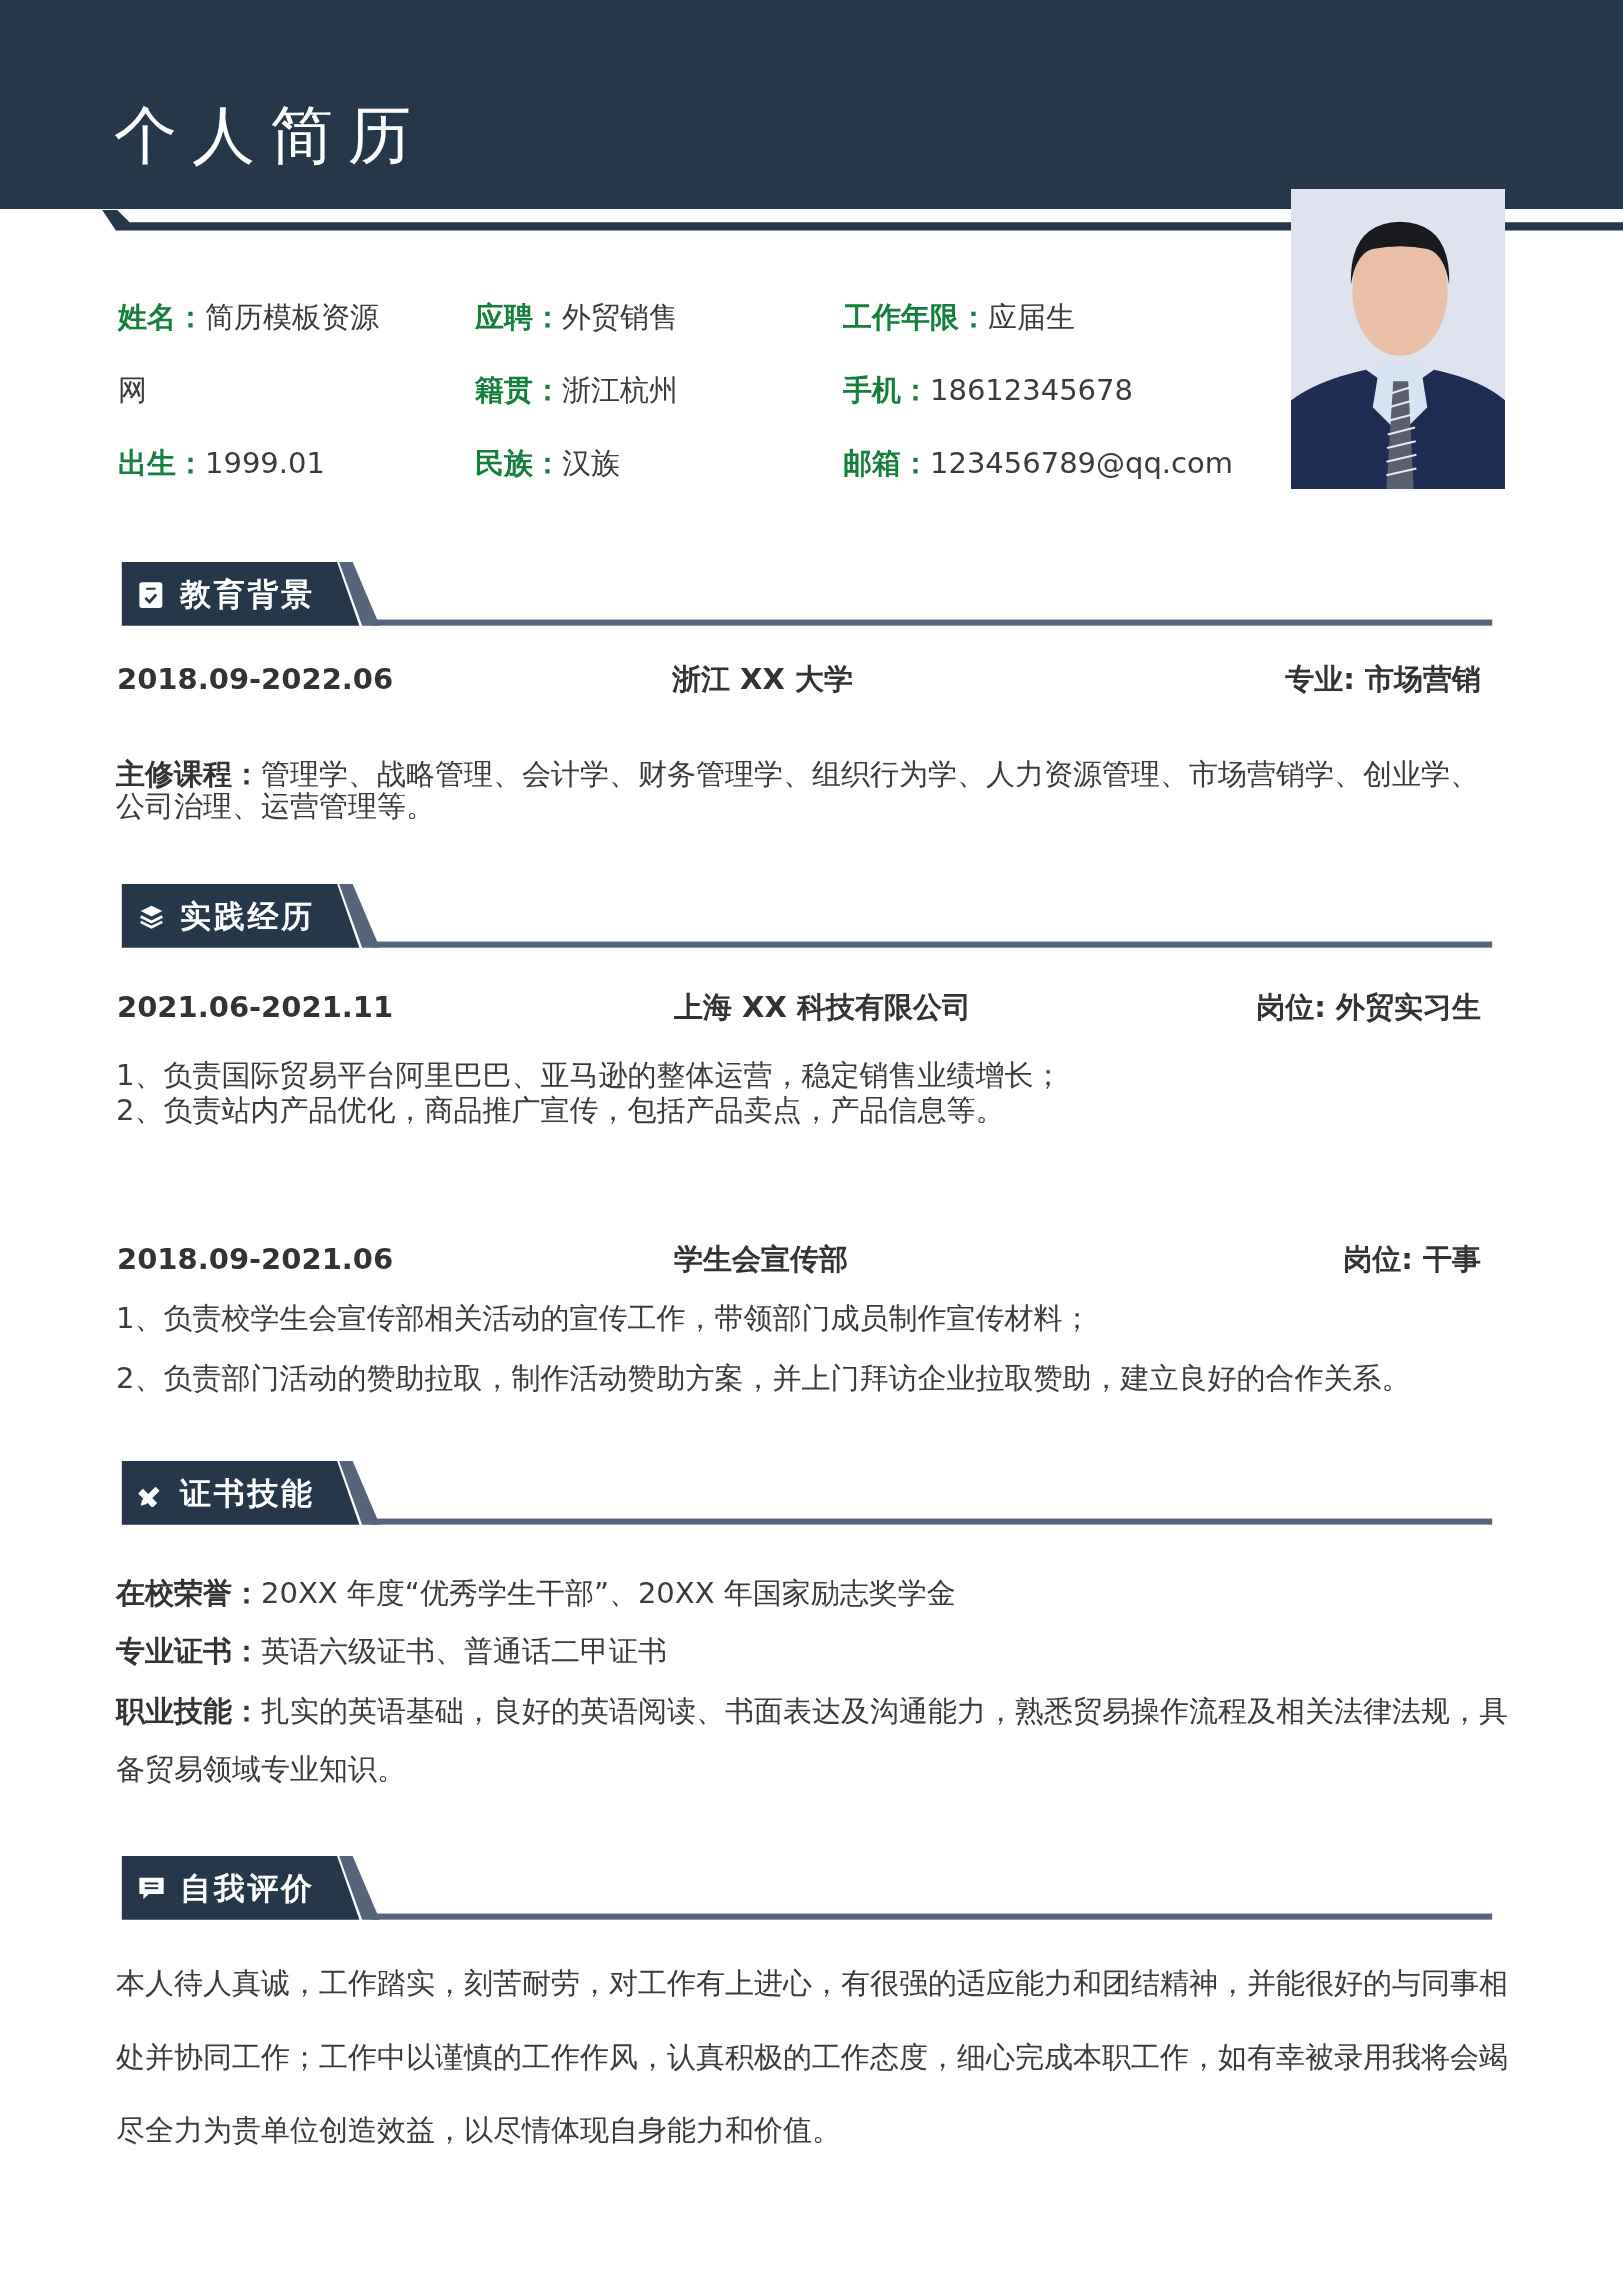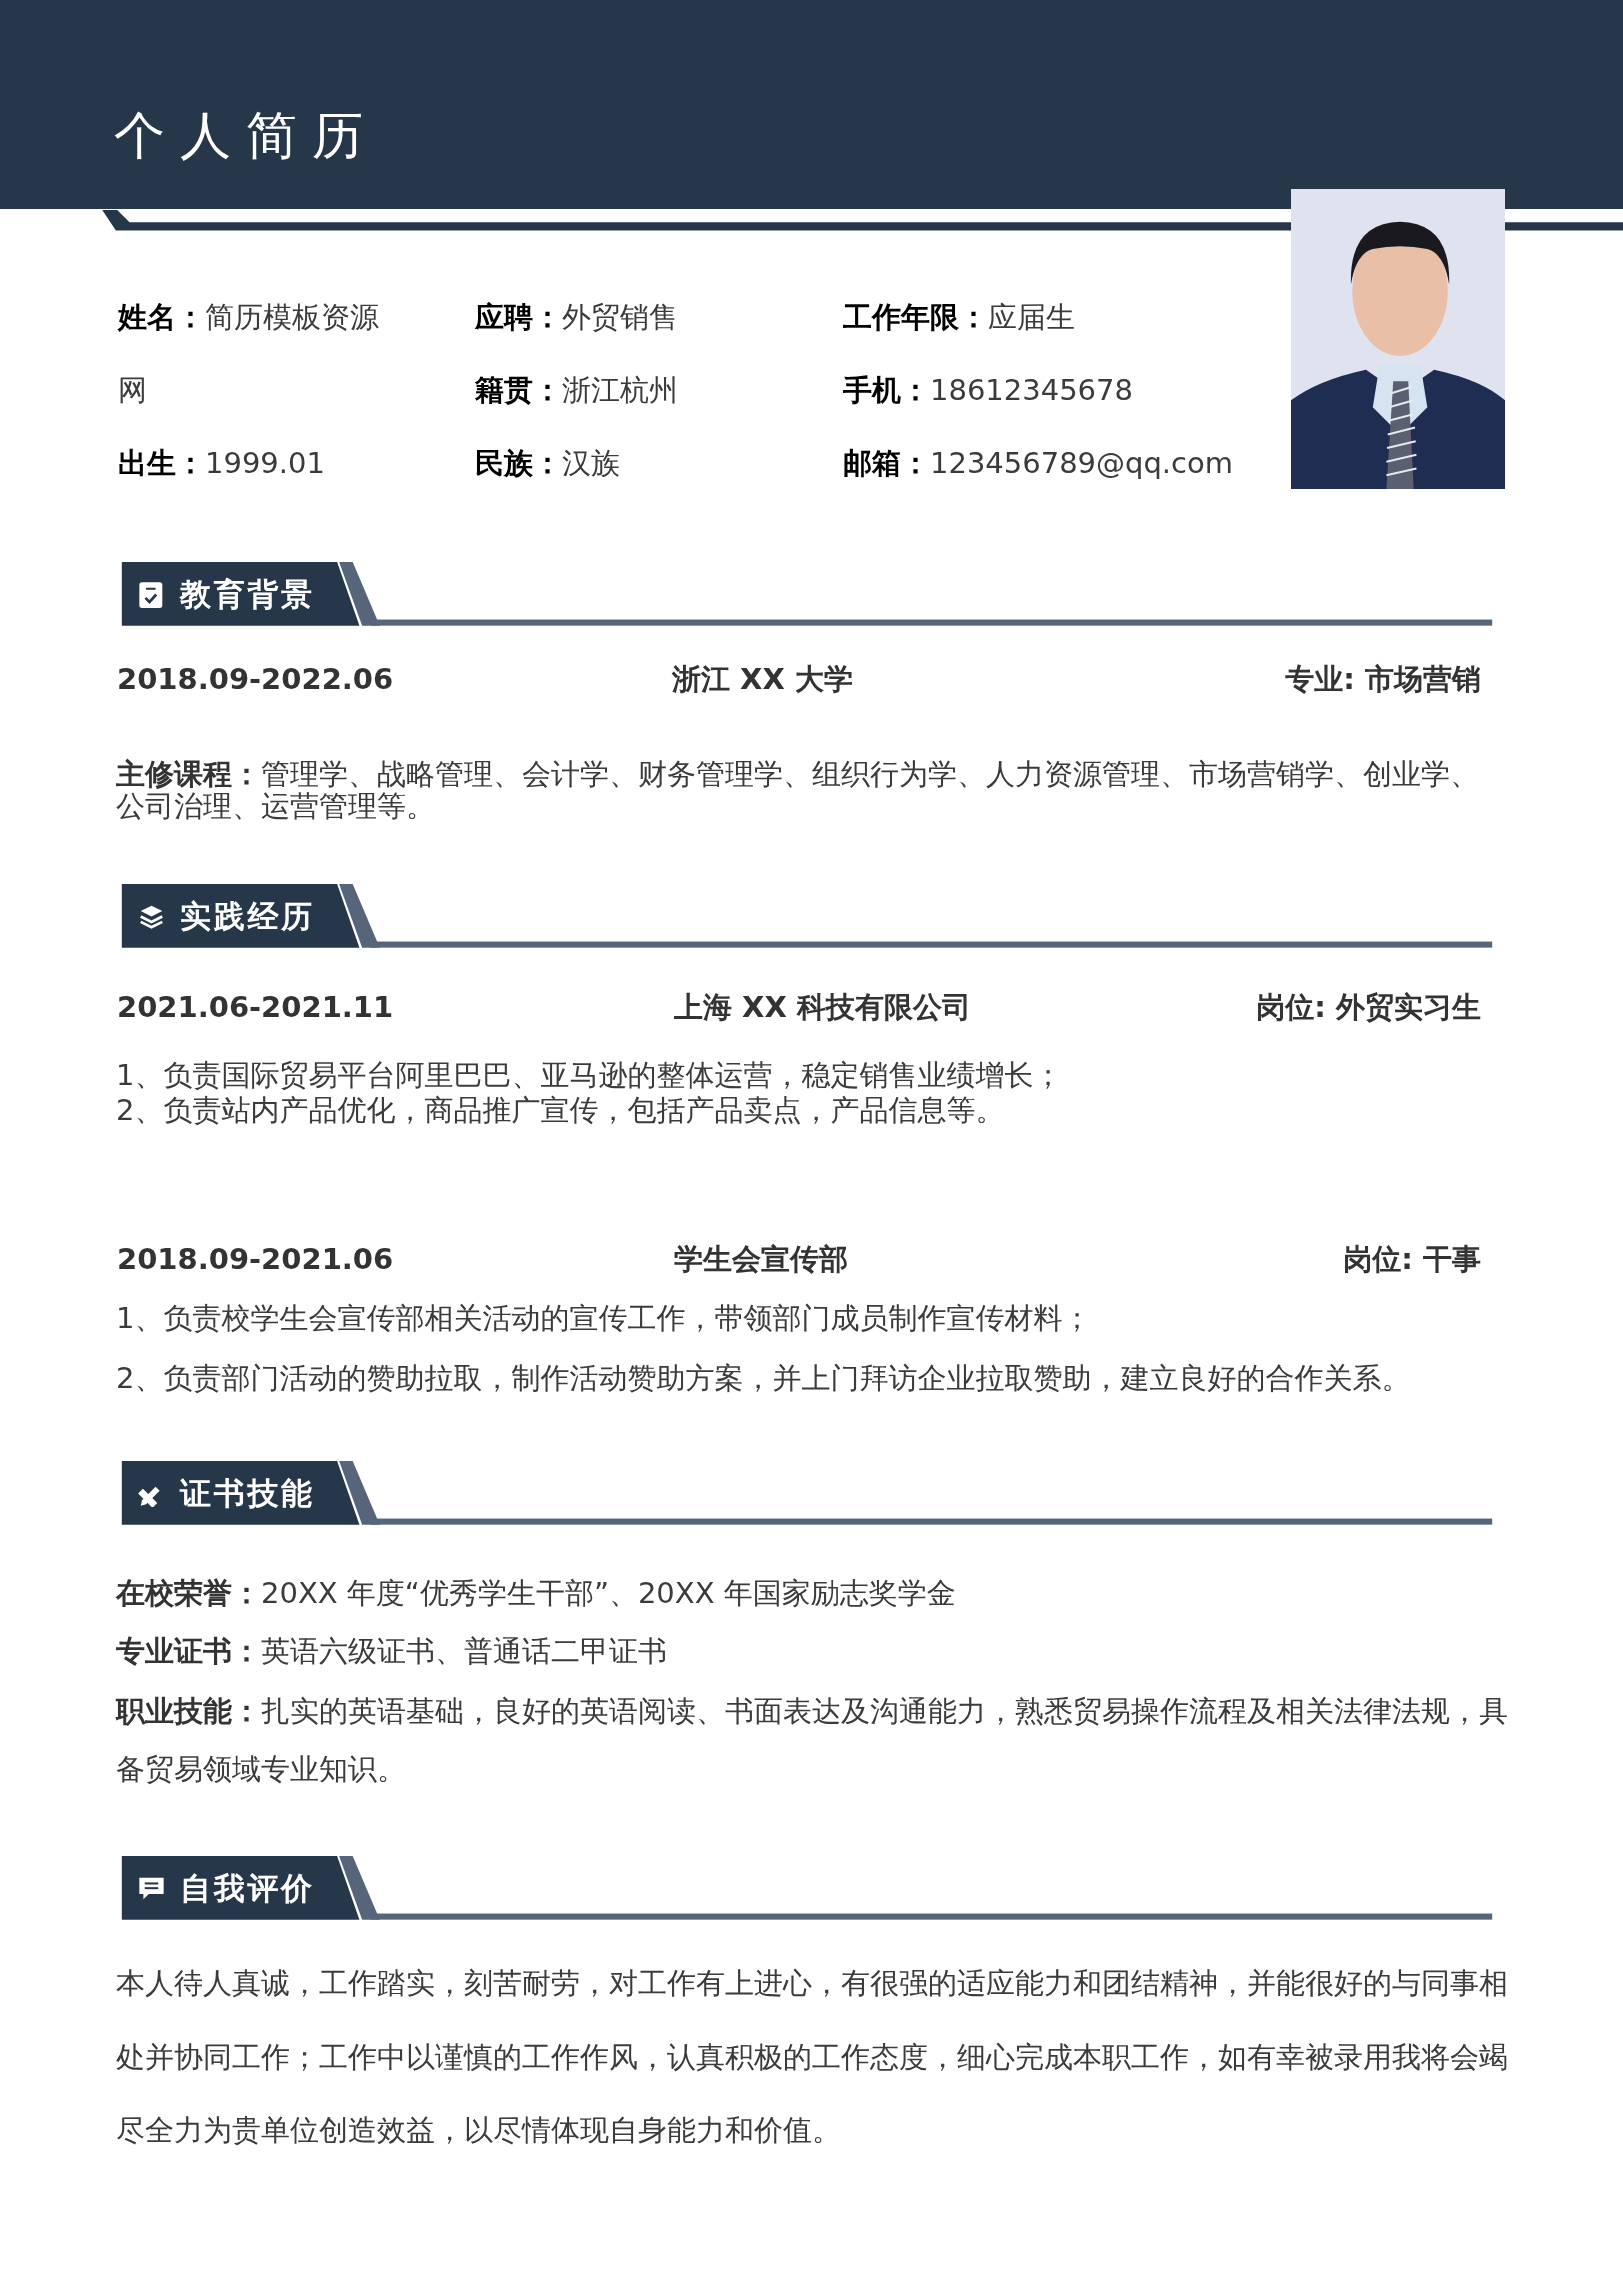--- a/index.html
+++ b/index.html
@@ -1,24 +1,24 @@
 <!DOCTYPE html>
 <html style="font-size:11px"><head>
 <meta charset="utf-8">
 <style>
   * { margin:0; padding:0; box-sizing:border-box; }
   html, body { width:1623px; height:2295px; background:#ffffff; overflow:hidden; }
   body { position:relative; font-family:"DejaVu Sans","Liberation Sans",sans-serif; color:#3b3b3b; }
   .abs { position:absolute; }
   .header-band { left:0; top:0; width:1623px; height:209px; background:#263749; }
-  .title { left:114px; top:95px; font-size:51px; color:#ffffff; letter-spacing:15px; line-height:82px; font-weight:normal; }
+  .title { left:114px; top:95px; font-size:63px; color:#ffffff; letter-spacing:15px; line-height:82px; font-weight:normal; }
   .header-stripe { left:0; top:205px; width:1623px; height:31px; }
   .photo { left:1291px; top:189px; width:214px; height:300px; background:#dfe2ef; overflow:hidden; }
   .info-item { font-size:29px; line-height:41px; white-space:nowrap; }
-  .info-item b { font-weight:bold; color:#000000; }
+  .info-item b { font-weight:bold; color:#15803d; }
   .sec-head { left:117px; width:1380px; height:65px; }
   .sec-title { position:absolute; left:63px; top:9.5px; font-size:31px; line-height:45px; color:#ffffff; letter-spacing:2.7px; font-weight:bold; }
   .sec-icon { position:absolute; left:20.5px; top:19px; width:27px; height:27px; }
   .row3 { left:117px; width:1364px; font-size:29px; line-height:41px; font-weight:bold; color:#333; }
   .row3 .c1 { position:absolute; left:0; top:0; }
   .row3 .c2 { position:absolute; left:511px; top:0;margin-left:44px; }
   .row3 .c3 { position:absolute; right:0; top:0; }
   .line { left:116px; font-size:29px; line-height:41px; white-space:nowrap; }
   .line b { font-weight:bold; color:#333; }
 </style>

